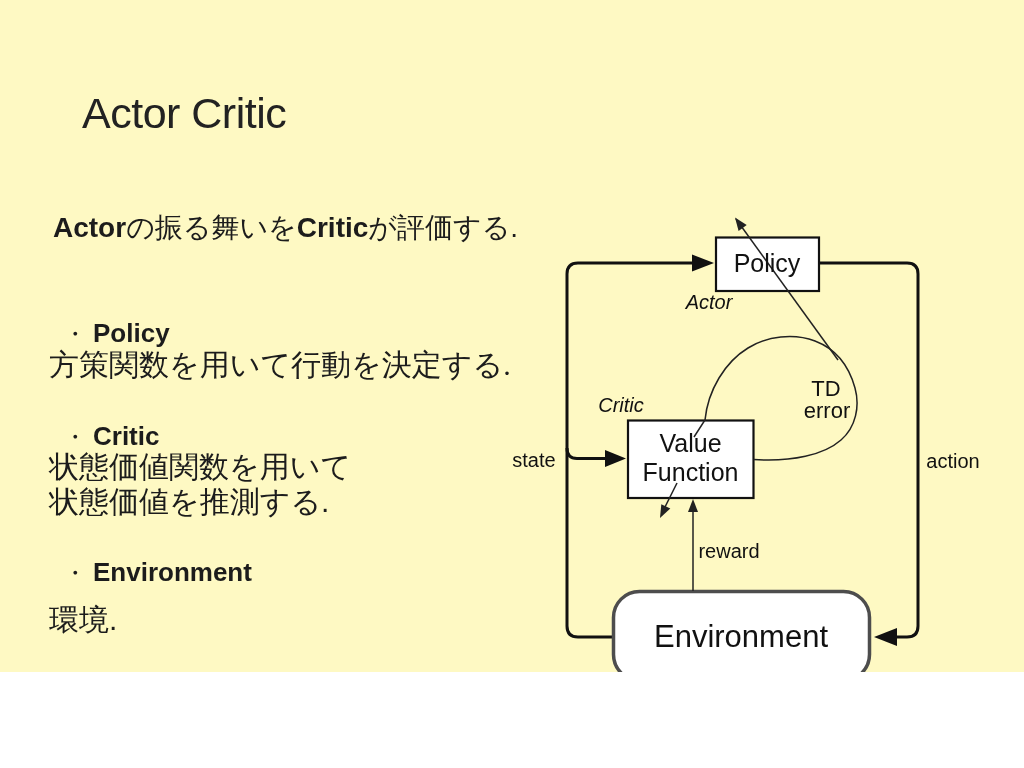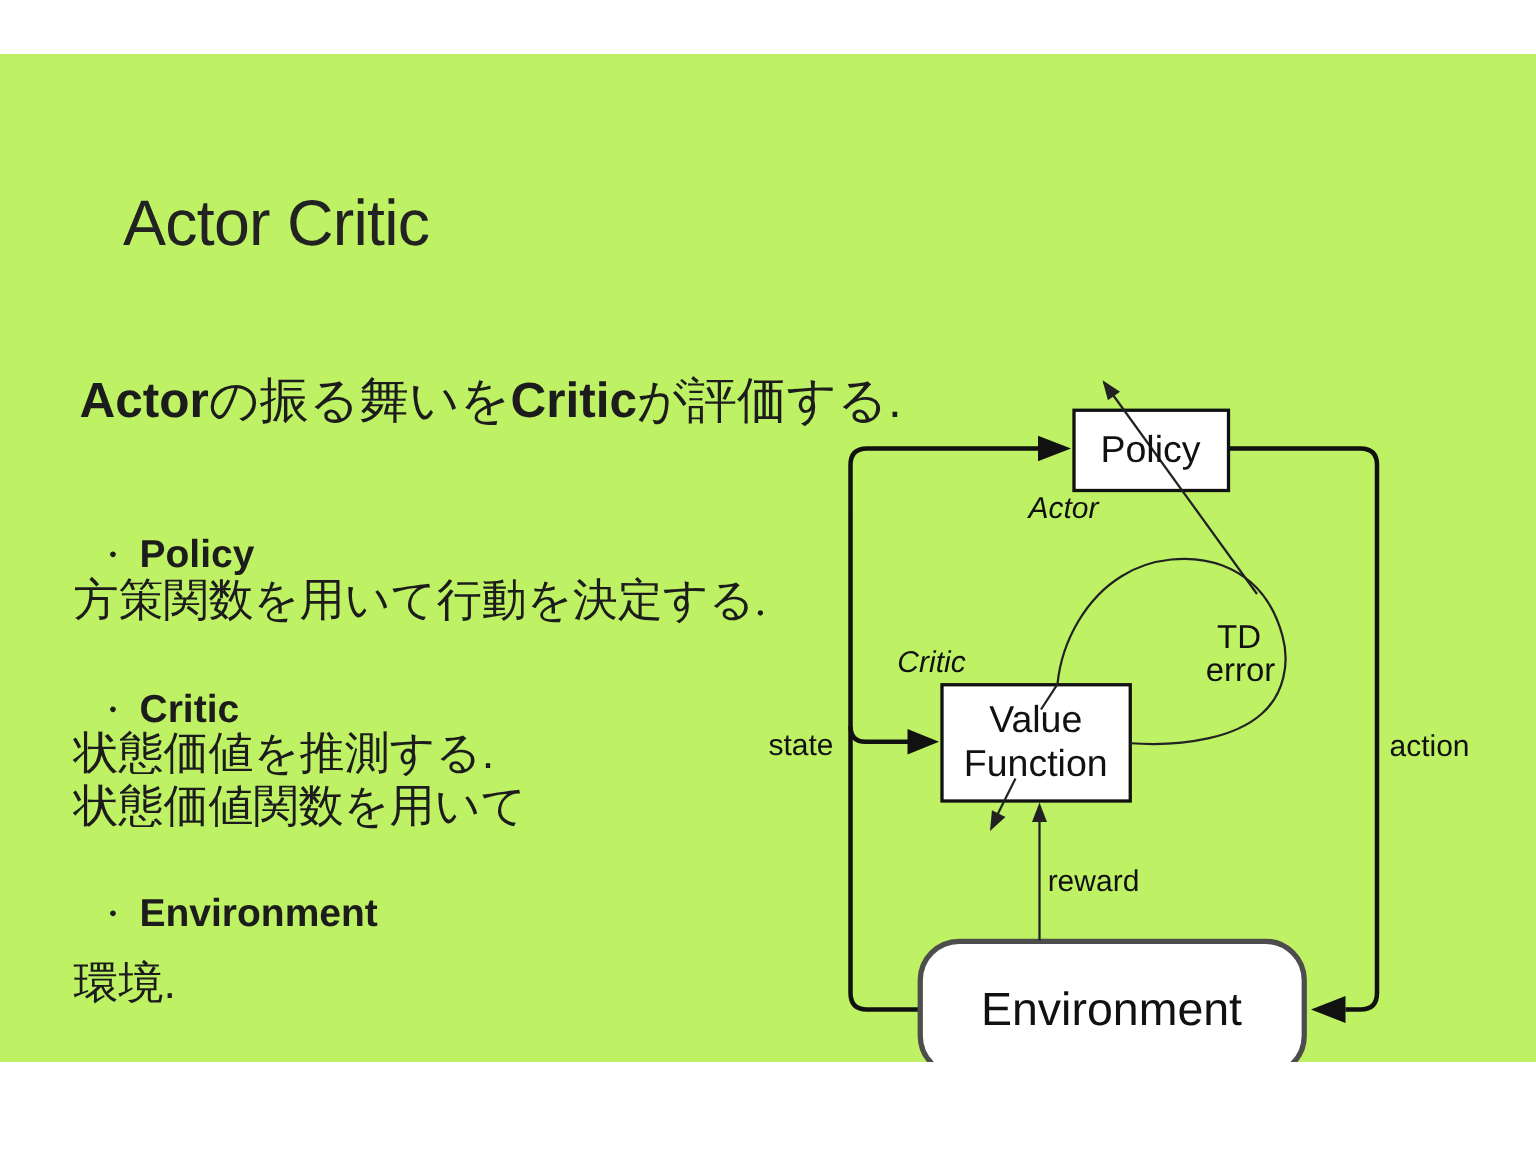--- a/index.html
+++ b/index.html
@@ -1,32 +1,31 @@
 <!DOCTYPE html>
 <html><head>
 <meta charset="utf-8">
 <style>
   html,body{margin:0;padding:0;background:#ffffff;}
   .slide{
     position:relative;
     width:1024px;height:672px;
-    background:#bef264;
+    background:#fef9c3;
     overflow:hidden;
     font-family:"Liberation Sans","DejaVu Sans",sans-serif;
     color:#1c1c1c;
-    margin-top:36px;
   }
   .title{
     position:absolute;left:82px;top:92px;
     font-size:43px;font-weight:400;letter-spacing:-0.5px;
     color:#222222;white-space:nowrap;line-height:1;
   }
   .lead{
     position:absolute;left:53px;top:211px;
-    font-size:33px;line-height:1.2;white-space:nowrap;
+    font-size:28px;line-height:1.2;white-space:nowrap;
   }
   .lead .latin{font-weight:700;}
   .bullet-label{
     position:absolute;
     font-size:26px;line-height:1.1;white-space:nowrap;
     display:flex;align-items:baseline;
   }
   .bullet-label .marker{font-weight:400;font-size:24px;}
   .bullet-label .label{font-weight:700;margin-left:6px;}
   .bullet-desc{
@@ -67,22 +66,22 @@
     <span class="marker">・</span>
     <span class="label">Policy</span>
   </div>
   <div class="bullet-desc" style="top:347px;font-family:Liberation Serif, serif;">方策関数を用いて行動を決定する.</div>
 
   <div class="bullet-label" style="left:63px;top:422px;">
     <span class="marker">・</span>
     <span class="label">Critic</span>
   </div>
   <div class="bullet-desc" style="top:449px;">
+    <div>状態価値関数を用いて</div>
     <div>状態価値を推測する.</div>
-    <div>状態価値関数を用いて</div>
   </div>
 
   <div class="bullet-label" style="left:63px;top:558px;">
     <span class="marker">・</span>
     <span class="label">Environment</span>
   </div>
   <div class="bullet-desc" style="top:602px;">環境.</div>
 
   <svg class="diagram" viewBox="500 195 524 510">
 

